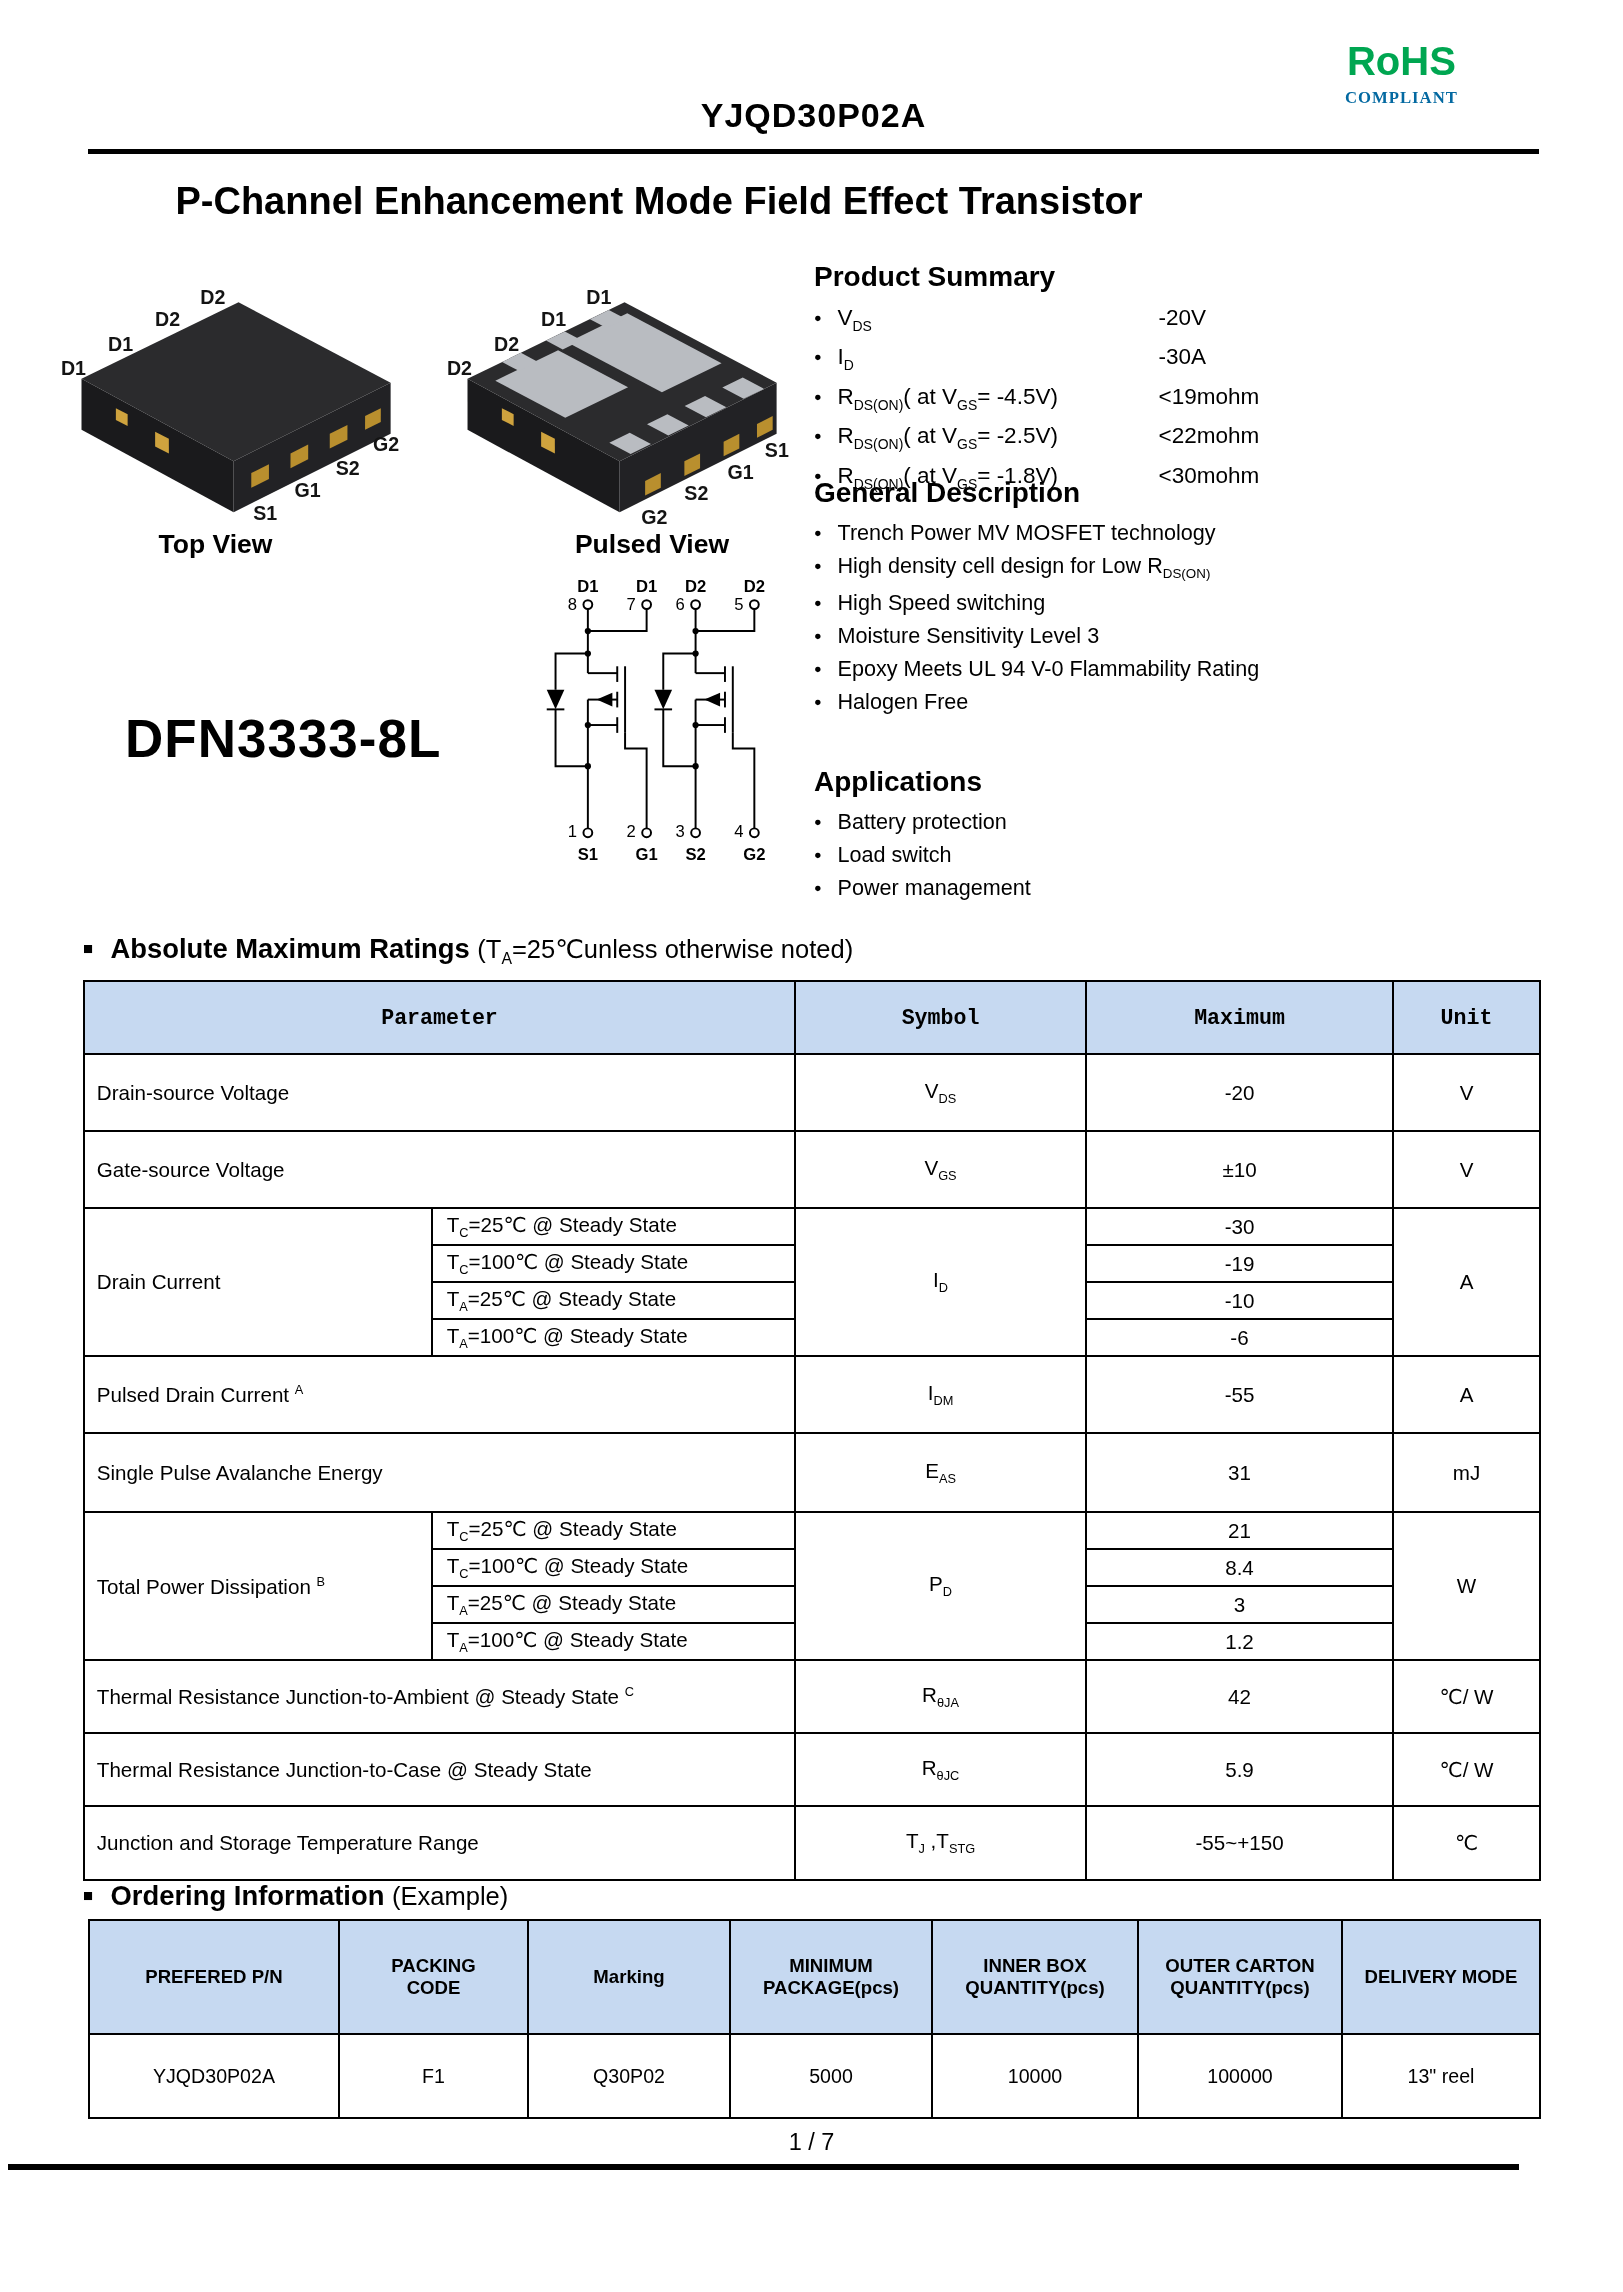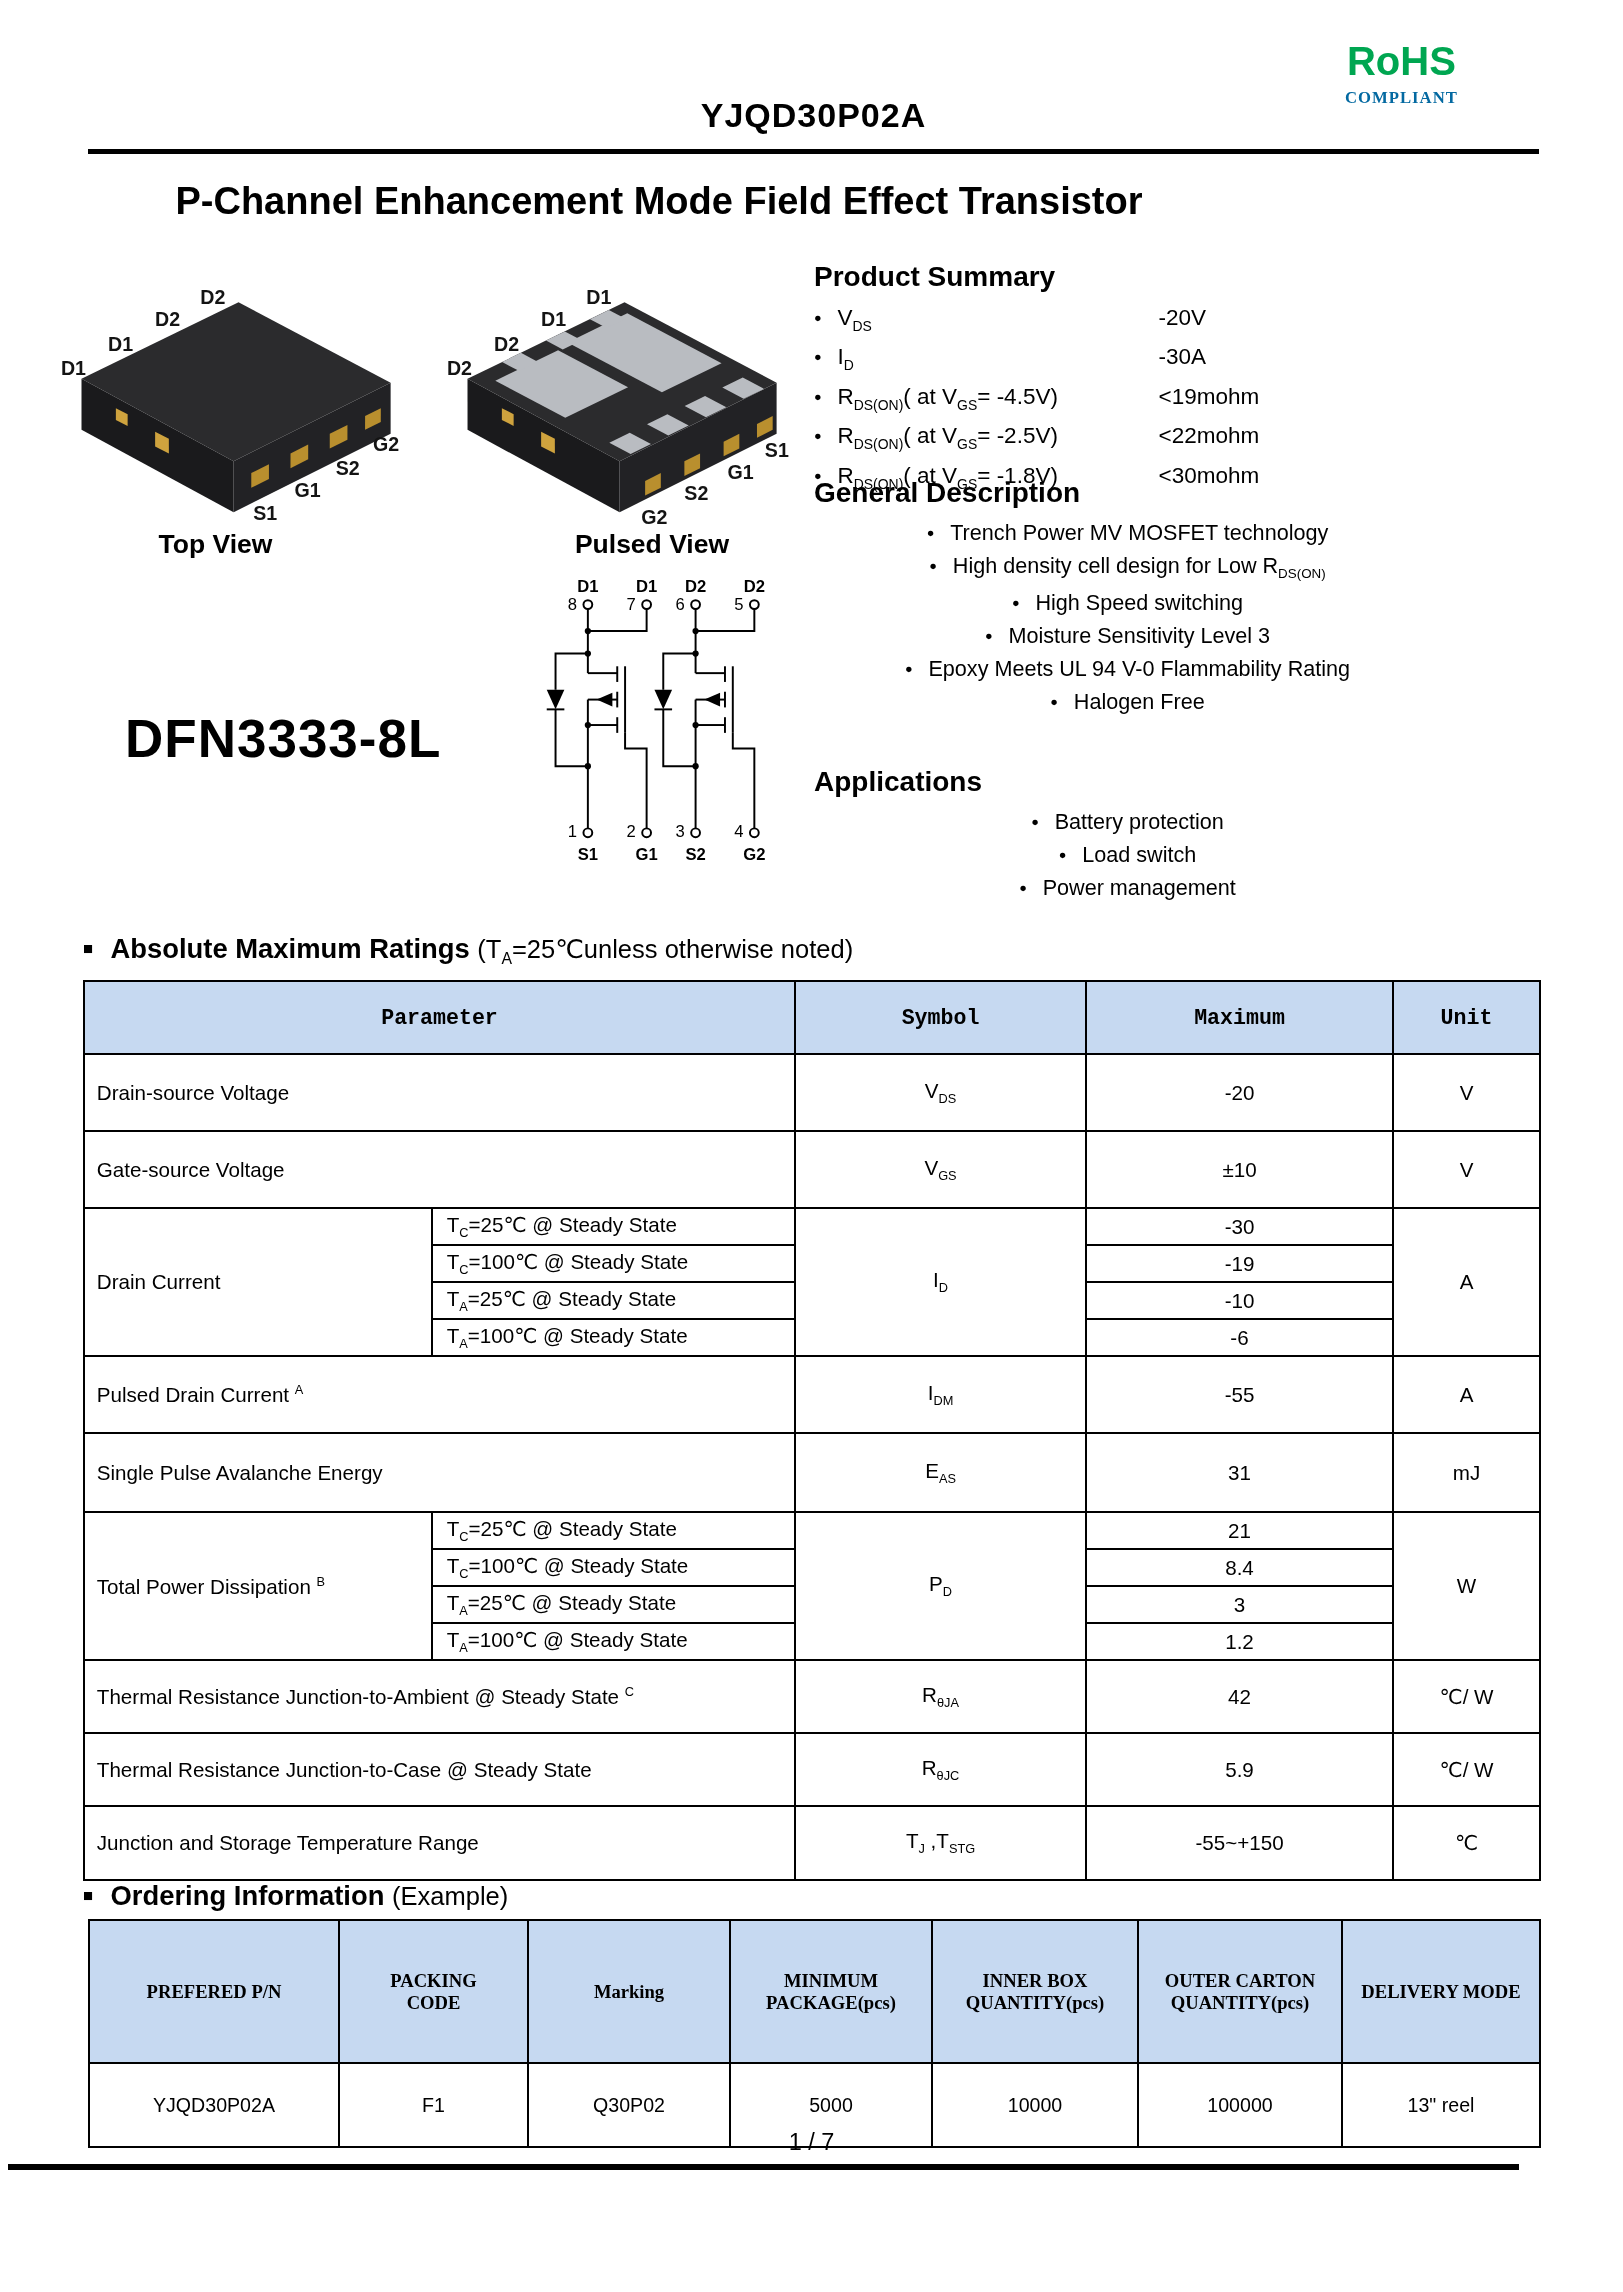--- a/index.html
+++ b/index.html
@@ -24,21 +24,21 @@
   .pkg-name { position:absolute; left:125px; top:708px; font-size:53px; font-weight:bold; letter-spacing:1px; }
   .pin-lb { font-size:20px; font-weight:bold; fill:#141414; }
   .sch-lb { font-size:17px; font-weight:bold; fill:#000; }
   .sch-num { font-size:17px; fill:#000; font-weight:normal; }
   
   .rcol-sec { position:absolute; left:814px; width:627px; }
   .sec-h { font-size:28px; font-weight:bold; margin-bottom:8.8px; }
   .blist { list-style:none; }
   .blist li { display:flex; align-items:baseline; font-size:22.5px; line-height:32px; }
   .blist li::before { content:"●"; font-size:12.7px; width:23.5px; flex:none; position:relative; top:-2.9px; }
-  .gd li, .ap li { line-height:29px; font-size:21.6px;justify-content:center; }
+  .gd li, .ap li { line-height:29px; font-size:21.6px; }
   .ps-label { width:321px; flex:none; }
   .ps-value { flex:none; }
   sub { font-size:0.62em; }
   sup { font-size:0.62em; }
   
   .tbl-heading { position:absolute; left:83px; font-size:27.4px; }
   .tbl-heading::before { content:"■"; font-size:16.7px; margin-right:9.8px; position:relative; top:-3.9px; }
   .tbl-heading b { font-weight:bold;text-align:right; }
   .tbl-heading .note { font-weight:normal; font-size:25.5px; }
   
@@ -377,21 +377,21 @@
     <colgroup>
         <col style="width:250px">
         <col style="width:189px">
         <col style="width:202px">
         <col style="width:202px">
         <col style="width:206px">
         <col style="width:204px">
         <col style="width:198px">
       </colgroup>
     <tbody>
-        <tr style="height:143px;font-family:Liberation Serif, serif;">
+        <tr style="height:114px;">
       <th style="white-space:pre-line;">PREFERED P/N</th>
       <th style="white-space:pre-line;">PACKING
 CODE</th>
       <th style="white-space:pre-line;">Marking</th>
       <th style="white-space:pre-line;">MINIMUM
 PACKAGE(pcs)</th>
       <th style="white-space:pre-line;">INNER BOX
 QUANTITY(pcs)</th>
       <th style="white-space:pre-line;">OUTER CARTON
 QUANTITY(pcs)</th>

